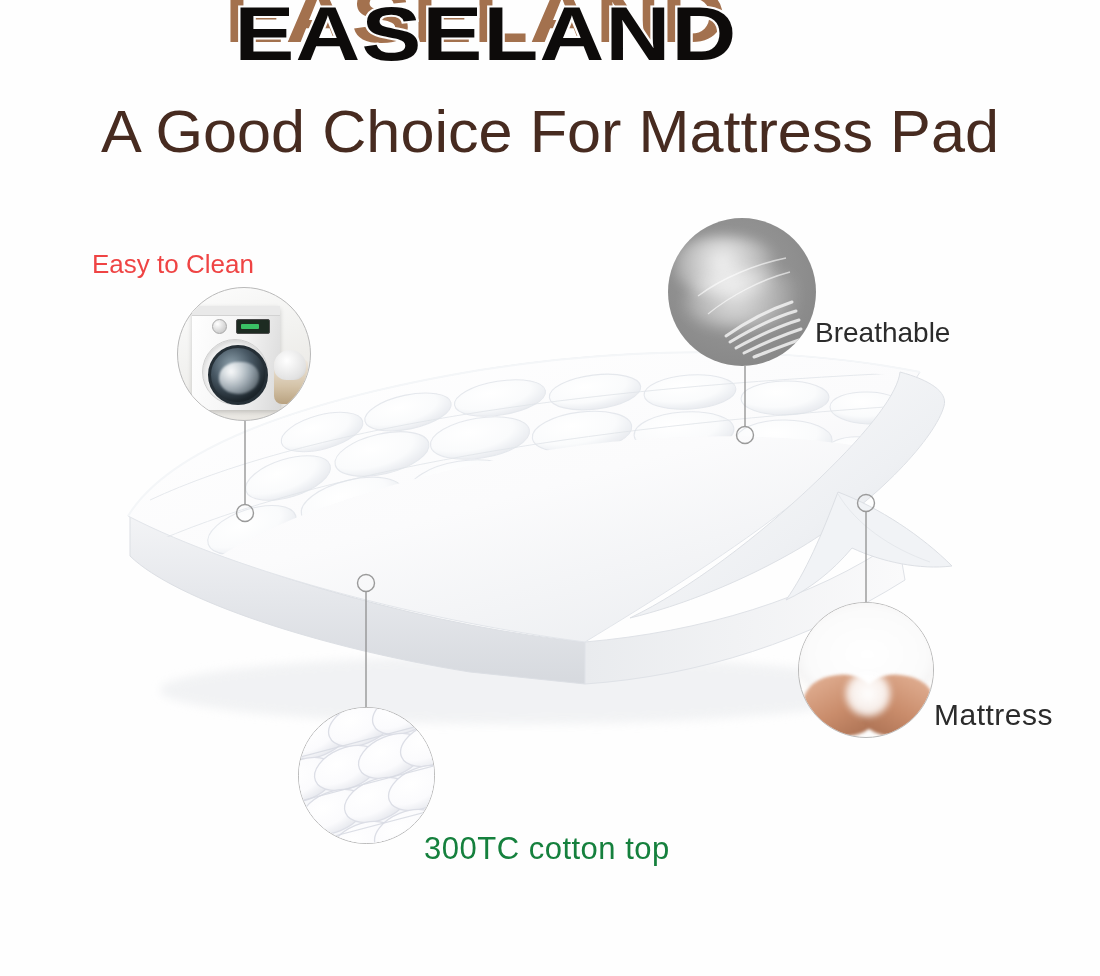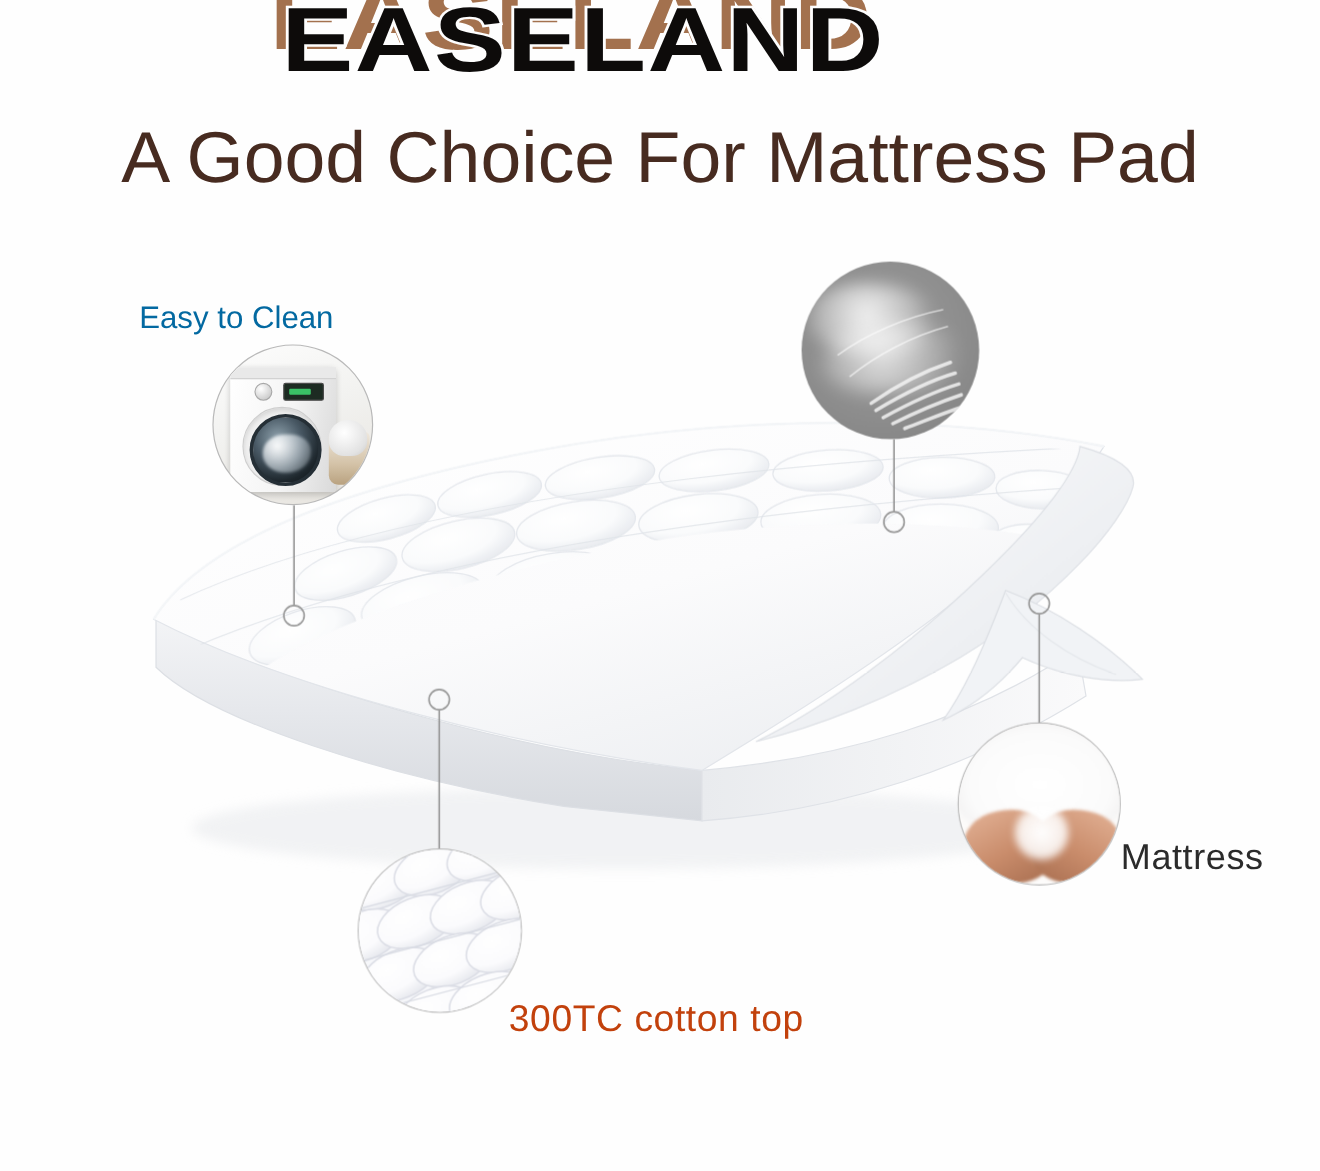--- a/index.html
+++ b/index.html
@@ -307,42 +307,41 @@
   .label {
     position: absolute;
     white-space: nowrap;
     color: #1f1f1f;
     font-family: "Liberation Sans", "DejaVu Sans", sans-serif;
   }
   .lbl-clean {
     left: 92px;
     top: 249px;
     font-size: 26px;
-    color: #0369a1;
-    margin-left: 24px;
+    color: #ef4444;
   }
   .lbl-breathe {
     left: 815px;
     top: 317px;
     font-size: 28px;
     color: #2b2b2b;
   }
   .lbl-soft {
     left: 934px;
     top: 698px;
     font-size: 30px;
     letter-spacing: .5px;
     color: #2b2b2b;
   }
   .lbl-cotton {
     left: 424px;
     top: 831px;
     font-size: 31px;
     letter-spacing: .5px;
-    color: #c2410c;
+    color: #15803d;
   }
 </style>
 </head>
 <body>
 
 <div id="canvas">
 
   <div class="logo-wrap">
     <div class="logo-text logo-brown">EASELAND</div>
     <div class="logo-text logo-black">EASELAND</div>
@@ -499,20 +498,21 @@
         <path d="M68,130 C88,119 108,109 131,102"></path>
         <path d="M76,135 C94,126 112,118 133,111"></path>
         <path d="M86,139 C102,133 116,127 134,121"></path>
       </g>
       <g stroke="#ffffff" stroke-width="1.4" fill="none" opacity="0.6">
         <path d="M40,96 C62,78 92,62 122,54"></path>
         <path d="M30,78 C54,60 88,46 118,40"></path>
       </g>
     </svg>
   </div>
+  <div class="label lbl-breathe">Breathable</div>
 
   <div class="callout callout-ring co-soft">
     <div class="soft-fill"></div>
     <div class="hand-l"></div>
     <div class="hand-r"></div>
     <div class="soft-gap"></div>
   </div>
   <div class="label lbl-soft">Mattress</div>
 
   <div class="callout callout-ring co-quilt">

